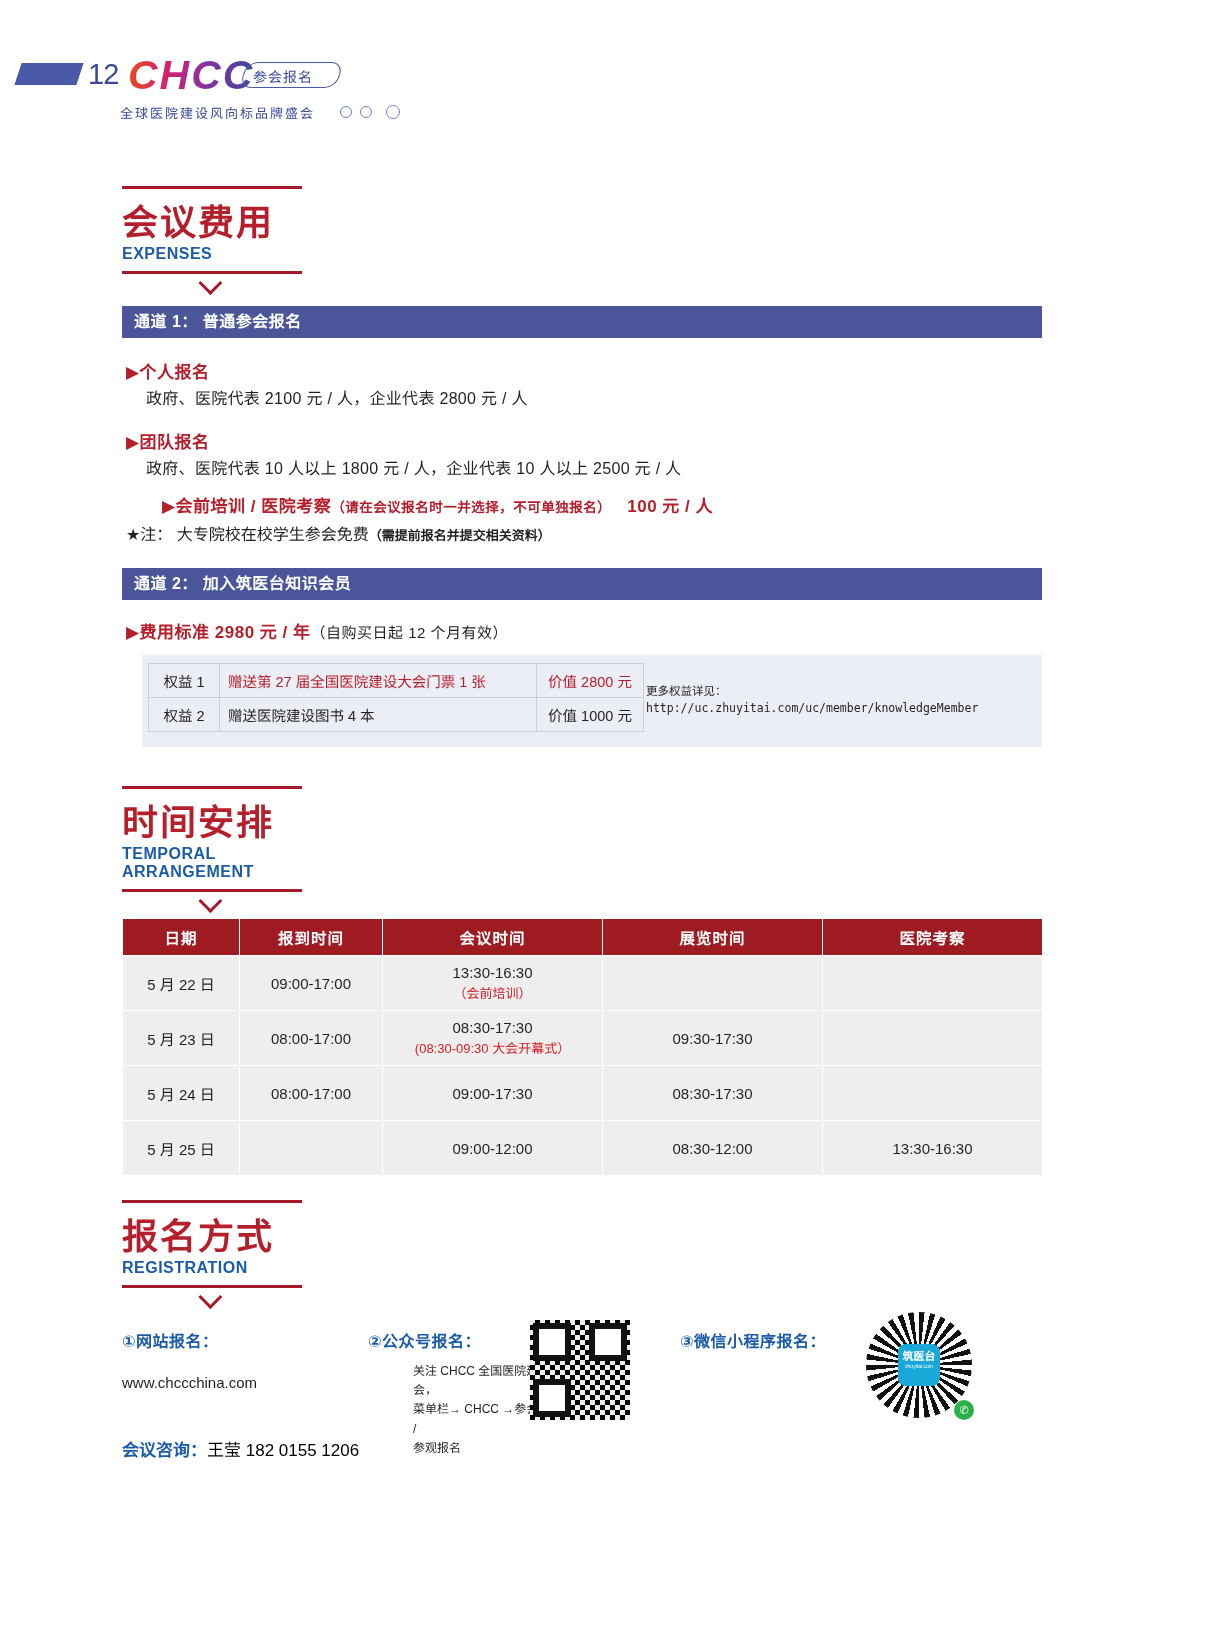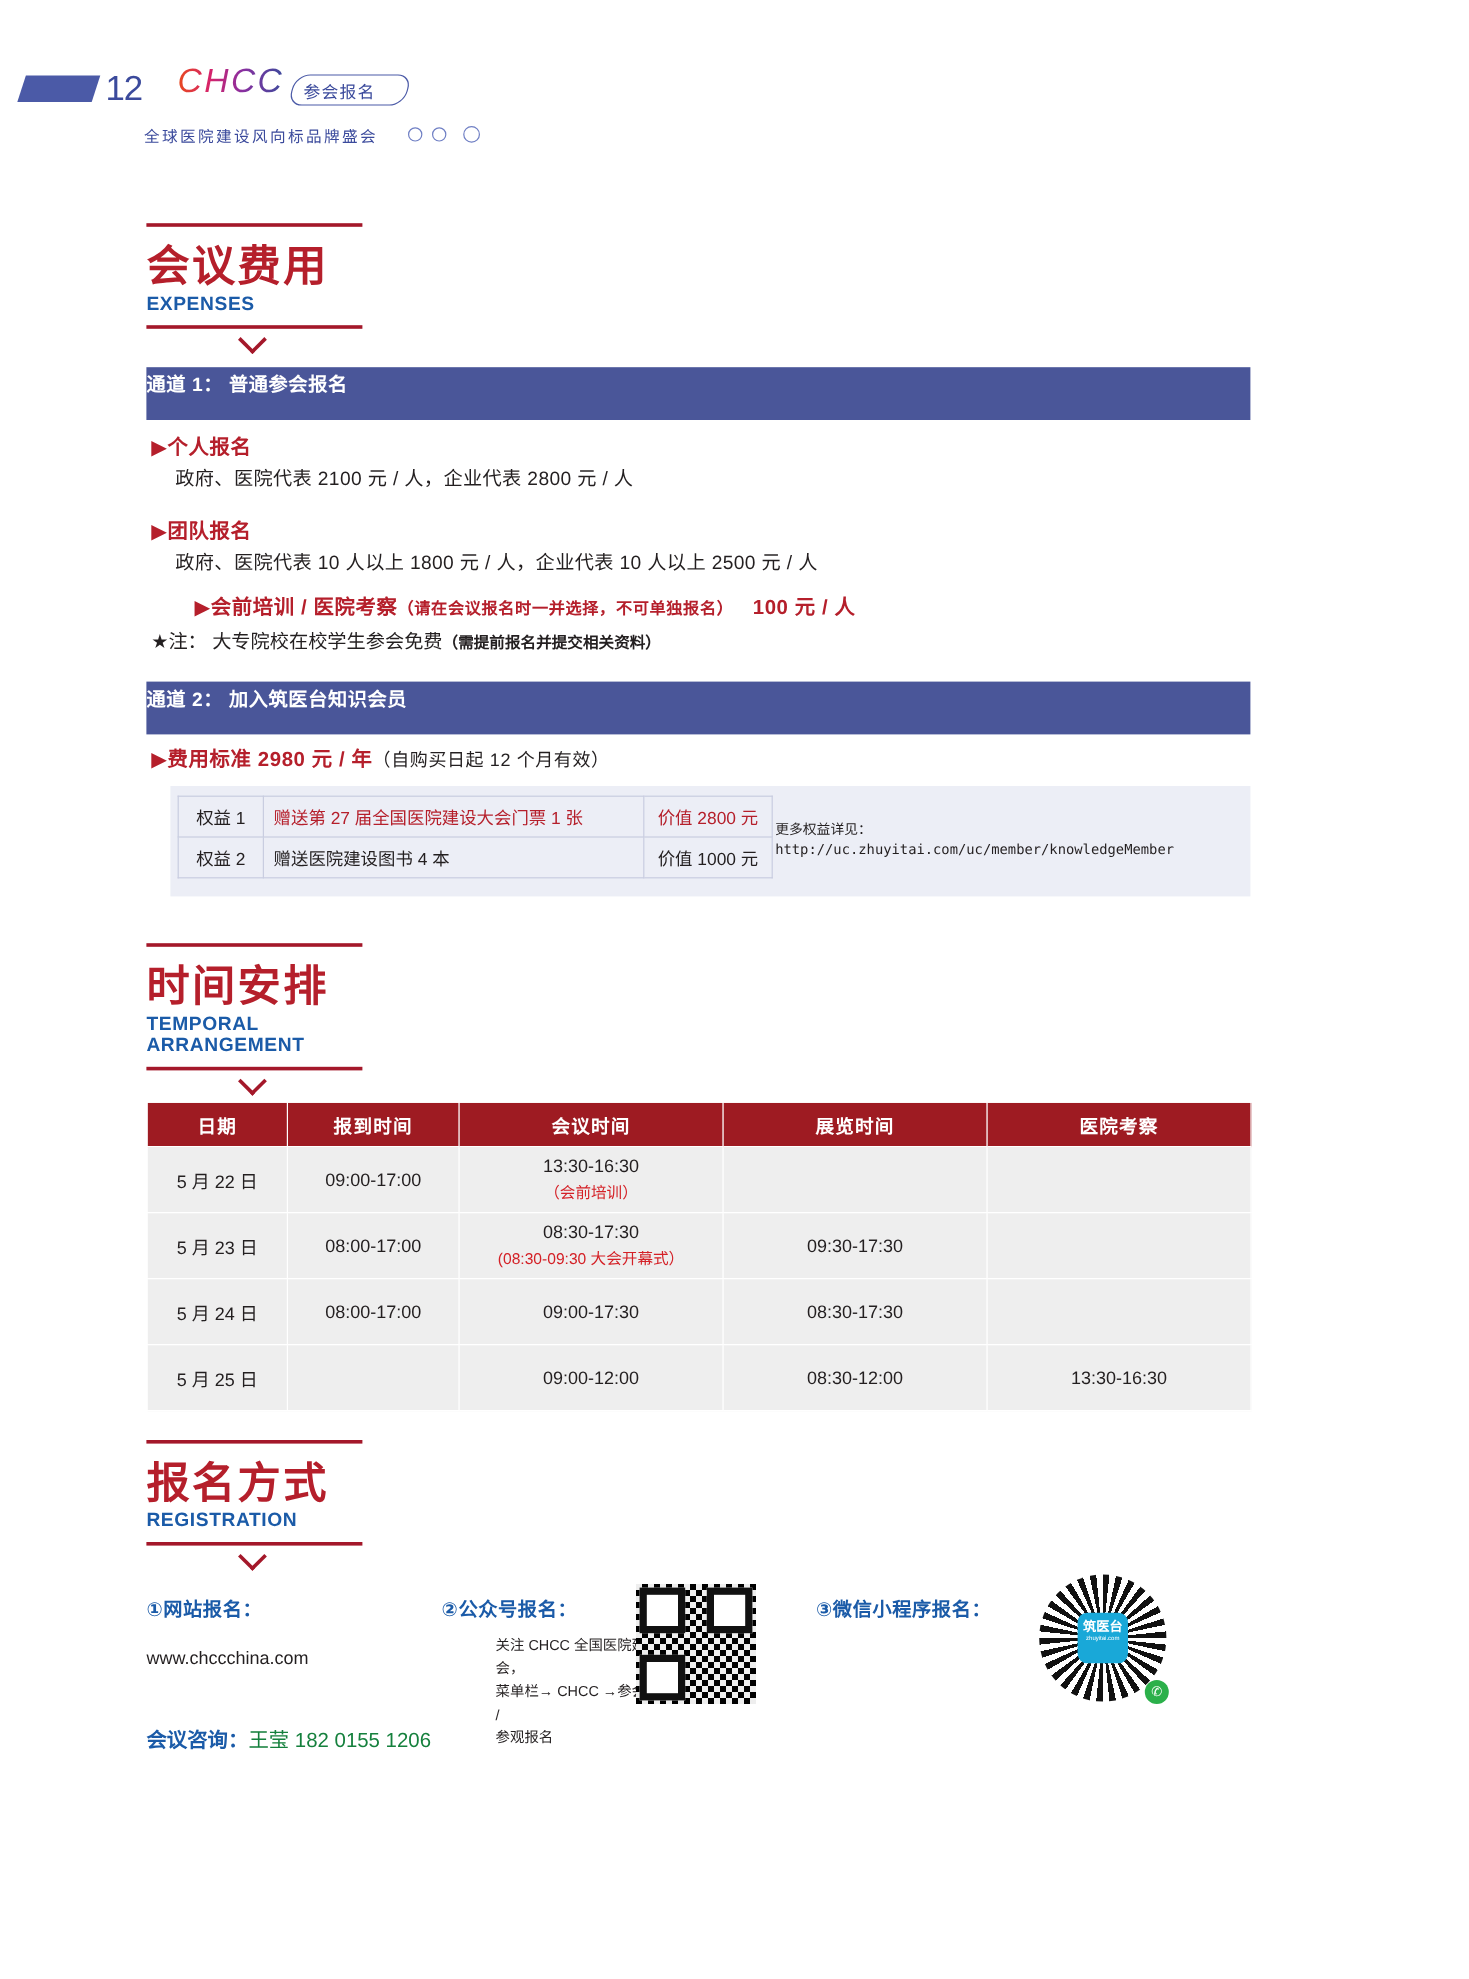--- a/index.html
+++ b/index.html
@@ -34,29 +34,28 @@
     position: absolute;
     left: 88px; top: 58px;
     font-size: 29px;
     font-weight: normal;
     color: #3b4a9c;
     letter-spacing: -1px;
   }
   .logo-chcc {
     position: absolute;
     left: 128px; top: 52px;
-    font-size: 28px;
-    font-weight: normal;
+    font-size: 41px;
+    font-weight: bold;
     letter-spacing: 2px;
     background: linear-gradient(90deg, #e8491d 0%, #d6236a 30%, #8b2fa0 60%, #3b4a9c 100%);
     -webkit-background-clip: text;
     background-clip: text;
     color: transparent;
     font-style: italic;
-    margin-left: 20px;
   }
   .logo-tag {
     position: absolute;
     left: 243px; top: 62px;
     width: 95px; height: 24px;
     border: 1px solid #4b5aa7;
     border-radius: 12px;
     transform: skewX(-16deg);
   }
   .logo-tag-text {
@@ -127,26 +126,27 @@
 
   #sec-expenses { left: 122px; top: 186px; }
   #sec-temporal { left: 122px; top: 786px; }
   #sec-registration { left: 122px; top: 1200px; }
 
   
   .blue-bar {
     position: absolute;
     left: 122px;
     width: 920px;
-    height: 44px;
+    height: 32px;
     background: #4a5699;
     color: #ffffff;
     font-size: 16px;
     font-weight: bold;
     line-height: 32px;
+    padding-left: 12px;
     box-sizing: border-box;
     letter-spacing: 0.5px;
   }
   #bar1 { top: 306px; }
   #bar2 { top: 568px; }
 
   
   .item-head {
     position: absolute;
     left: 126px;
@@ -343,21 +343,21 @@
     text-align: center;
     line-height: 20px;
   }
 
   .contact {
     position: absolute;
     left: 122px; top: 1436px;
     font-size: 17px;
   }
   .contact .lbl { color: #1b5ba8; font-weight: bold; }
-  .contact .val { color: #15803d; }
+  .contact .val { color: #000000; }
 </style>
 </head>
 <body>
 
 <div class="header">
   <div class="logo-bar"></div>
   <div class="logo-12">12</div>
   <div class="logo-chcc">CHCC</div>
   <div class="logo-tag"></div>
   <div class="logo-tag-text">参会报名</div>

